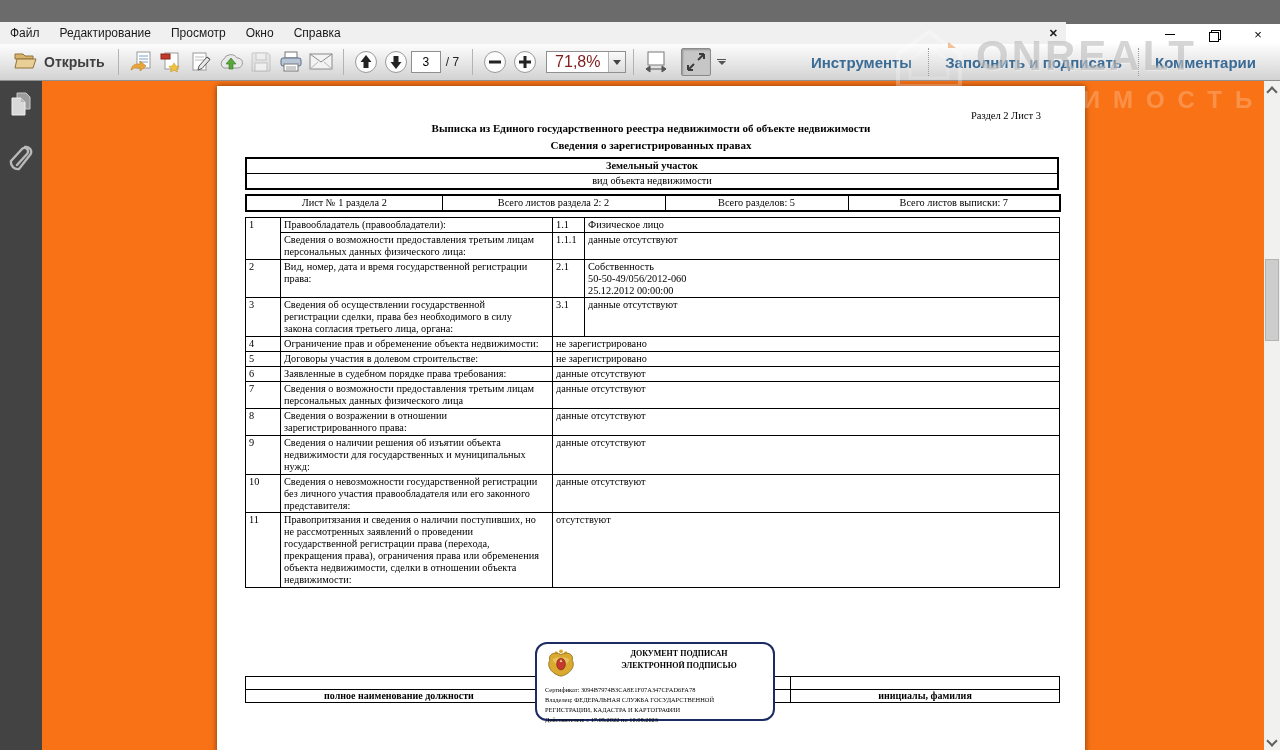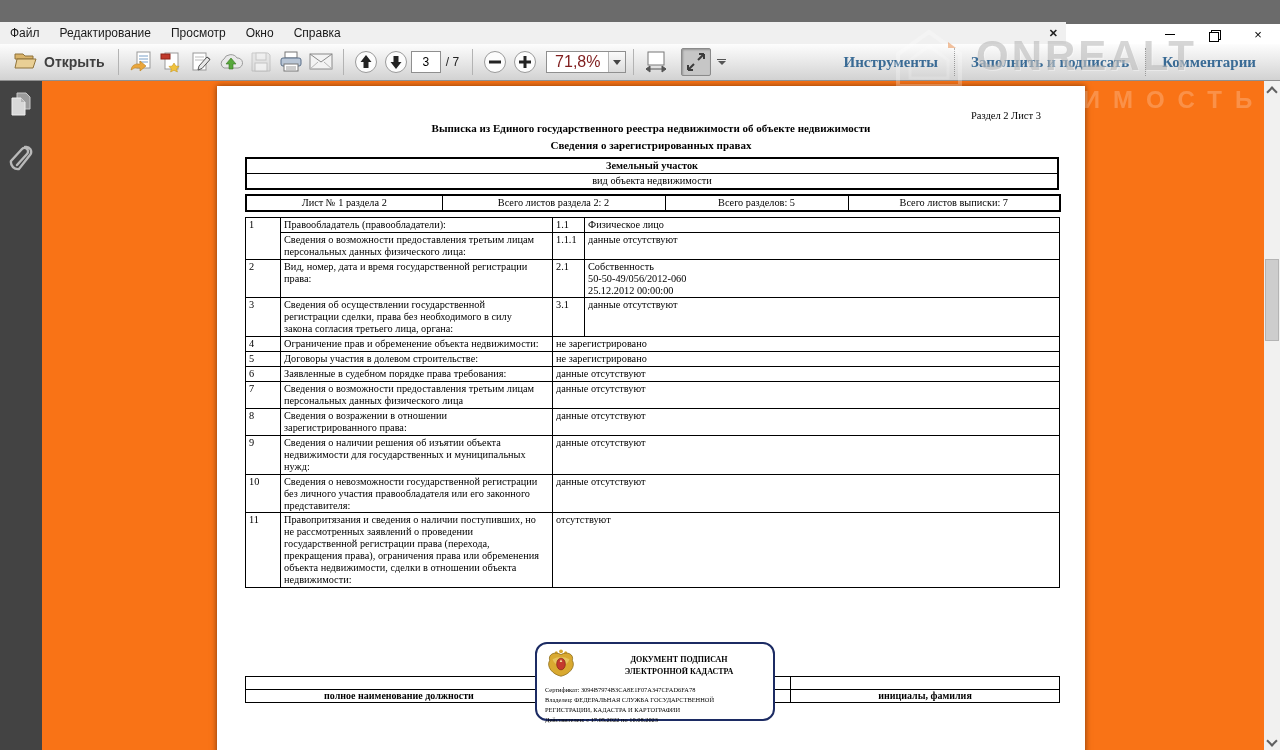--- a/index.html
+++ b/index.html
@@ -37,21 +37,21 @@
   .page-total { font-size:12px; color:#222; margin:0 6px 0 5px; }
   .zoom-box { height:22px; border:1px solid #8f8f8f; background:#fff; display:flex; align-items:center; }
   .zoom-val { font-size:16px; color:#7f1d1d; padding:0 8px; min-width:46px; }
   .zoom-drop { width:17px; height:100%; border-left:1px solid #b5b5b5; display:flex; align-items:center;
                justify-content:center; background:linear-gradient(#fafafa,#dcdcdc); }
   .tri-down { width:0; height:0; border-left:4px solid transparent; border-right:4px solid transparent; border-top:5px solid #444; }
   .pressed { background:#c6c6c6; border:1px solid #8a8a8a; border-radius:2px; box-shadow:inset 1px 1px 2px rgba(0,0,0,.25); }
   .overflow-btn { display:flex; flex-direction:column; align-items:center; gap:1px; margin-left:6px; }
   .overflow-btn .bar { width:9px; height:0; border-top:1px solid #555; }
   .tri-sm { width:0; height:0; border-left:4px solid transparent; border-right:4px solid transparent; border-top:4px solid #555; }
-  .tb-right { margin-left:auto; display:flex; align-items:center; height:100%;font-family:Liberation Serif, serif; }
+  .tb-right { margin-left:auto; display:flex; align-items:center; height:100%; }
   .tb-right .label { font-size:15px; font-weight:bold; color:#3a6b95; padding:0 16px; }
   .dot-sep { width:1px; height:28px; border-left:1px dotted #9a9a9a; }
 
   
   .main { position:absolute; left:0; top:81px; width:1280px; height:669px; }
   .sidebar { position:absolute; left:0; top:0; width:42px; height:100%; background:#434343;
              display:flex; flex-direction:column; align-items:center; padding-top:10px; gap:22px; }
   .viewport { position:absolute; left:42px; top:0; width:1222px; height:100%; background:#f97316; overflow:hidden; }
   .scrollbar { position:absolute; right:0; top:0; width:16px; height:100%; background:#f1f1f0; }
   .sb-arrow { position:absolute; left:4px; width:8px; height:8px; border-left:2px solid #606060; border-top:2px solid #606060; }
@@ -75,21 +75,21 @@
   .t-sheets td { text-align:center; }
   .t-datenum { margin-bottom:10px; }
   .t-rights td { white-space:pre-line; }
   .t-rights .c-num { text-align:left; }
   .t-footer { position:absolute; left:28px; top:590px; }
   .t-footer td { height:13px; text-align:center; font-weight:bold; font-size:10px; padding:0 2px; }
 
   
   .stamp { position:absolute; left:318px; top:556px; width:240px; height:79px; background:#fff;
            border:2px solid #1c2b63; border-radius:12px; padding:4px 8px 2px 8px; z-index:5; }
-  .stamp-head { display:flex; align-items:center; gap:16px; }
+  .stamp-head { display:flex; gap:16px; }
   .stamp-title { flex:1; text-align:center; font-size:8px; font-weight:bold; line-height:1.5; }
   .stamp-lines { font-size:6.4px; line-height:1.55; margin-top:1px; }
 
   
   .watermark { position:absolute; left:878px; top:28px; width:390px; height:90px; pointer-events:none; z-index:40; }
   .wm-brand { position:absolute; left:98px; top:4px; font-size:42px; font-weight:bold; letter-spacing:3px;
               color:rgba(165,165,165,.45); text-shadow:1px 1px 0 rgba(255,255,255,.35); }
   .wm-sub { position:absolute; left:20px; top:58px; font-size:24px; font-weight:bold; letter-spacing:13px;
             color:rgba(255,255,255,.22); }
   .wm-house { position:absolute; left:14px; top:0; opacity:.45; }
@@ -429,21 +429,21 @@
                 <circle cx="17" cy="3.5" r="2" fill="#d9a930"></circle>
                 <circle cx="22" cy="5" r="1.6" fill="#d9a930"></circle>
                 <path d="M17 7 C10 3 3 7 5 13 C1 20 8 28 17 30 C26 28 33 20 29 13 C31 7 24 3 17 7 z" fill="#d9a930" stroke="#8a6a1a" stroke-width=".8"></path>
                 <path d="M8 12 q9 -5 18 0 q-2 6 -9 7 q-7 -1 -9 -7 z" fill="#e7c35c"></path>
                 <ellipse cx="17" cy="17" rx="4.6" ry="6.2" fill="#c43a2e" stroke="#7e1f16" stroke-width=".7"></ellipse>
                 <path d="M17 12 l1.4 3 h-2.8 z" fill="#f0dc9a"></path>
               </svg>
           </span>
           <div class="stamp-title">
             <div>ДОКУМЕНТ ПОДПИСАН</div>
-            <div>ЭЛЕКТРОННОЙ КАДАСТРА</div>
+            <div>ЭЛЕКТРОННОЙ ПОДПИСЬЮ</div>
           </div>
         </div>
         <div class="stamp-lines">
           <div>Сертификат: 3094B7974B3CA8E1F07A347CFAD6FA78</div>
           <div>Владелец: ФЕДЕРАЛЬНАЯ СЛУЖБА ГОСУДАРСТВЕННОЙ</div>
           <div>РЕГИСТРАЦИИ, КАДАСТРА И КАРТОГРАФИИ</div>
           <div>Действителен: с 17.05.2022 по 10.08.2023</div>
         </div>
       </div>
     </div>

